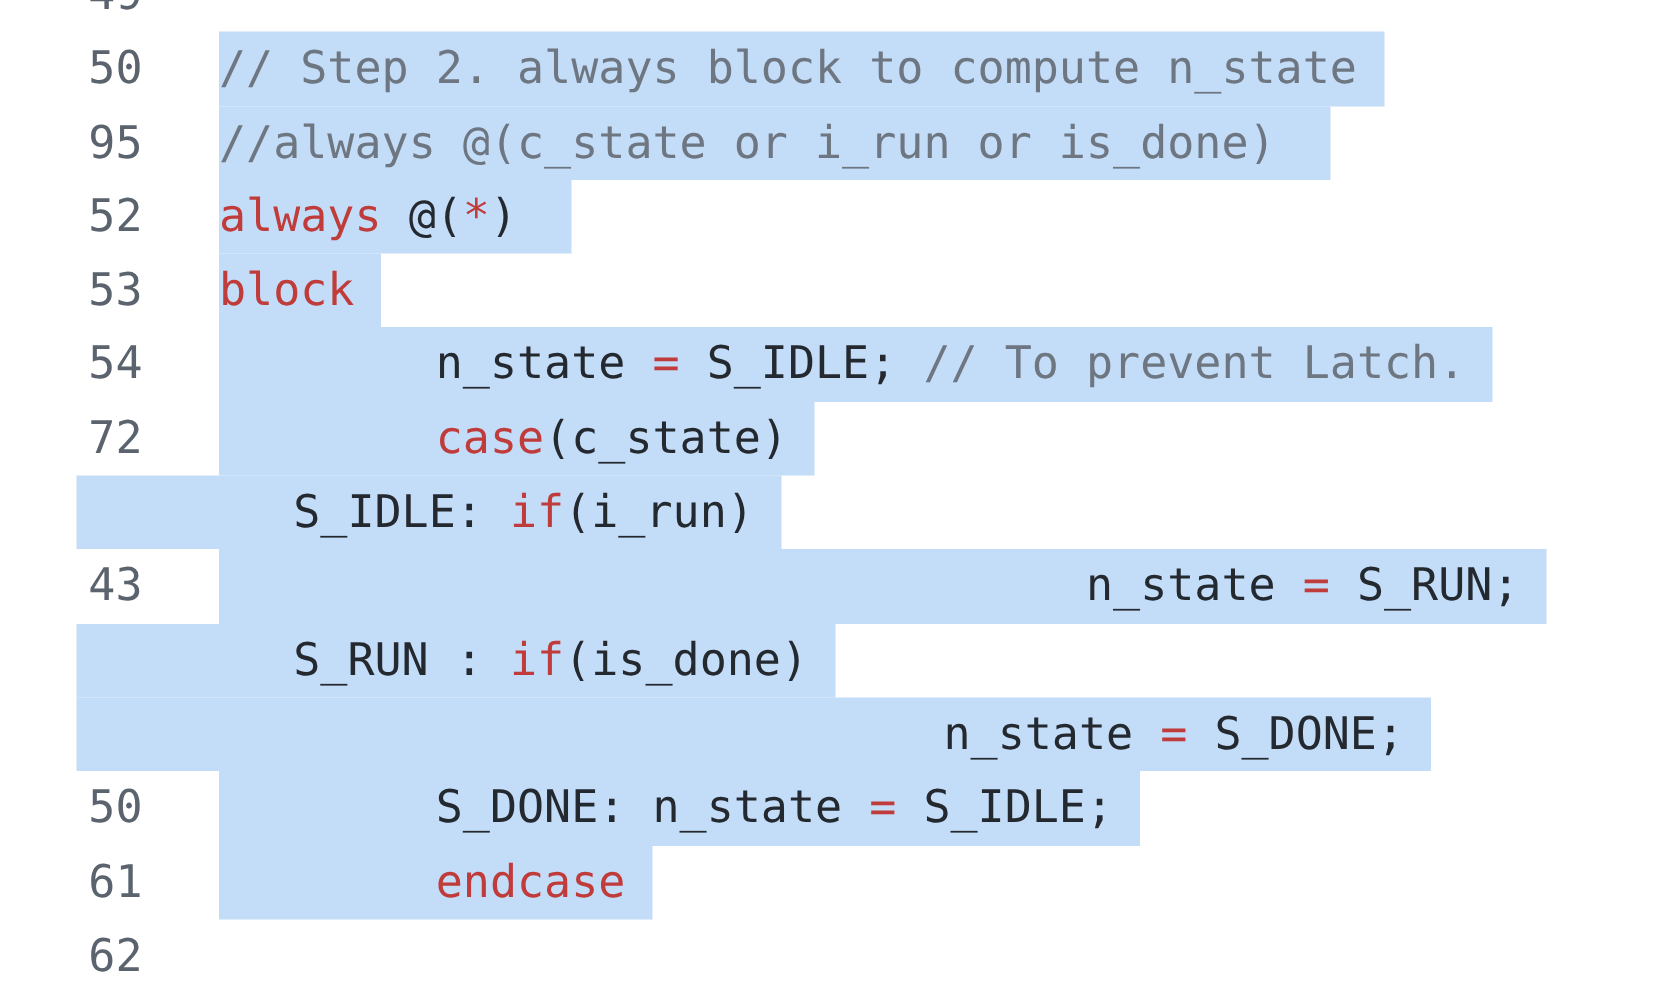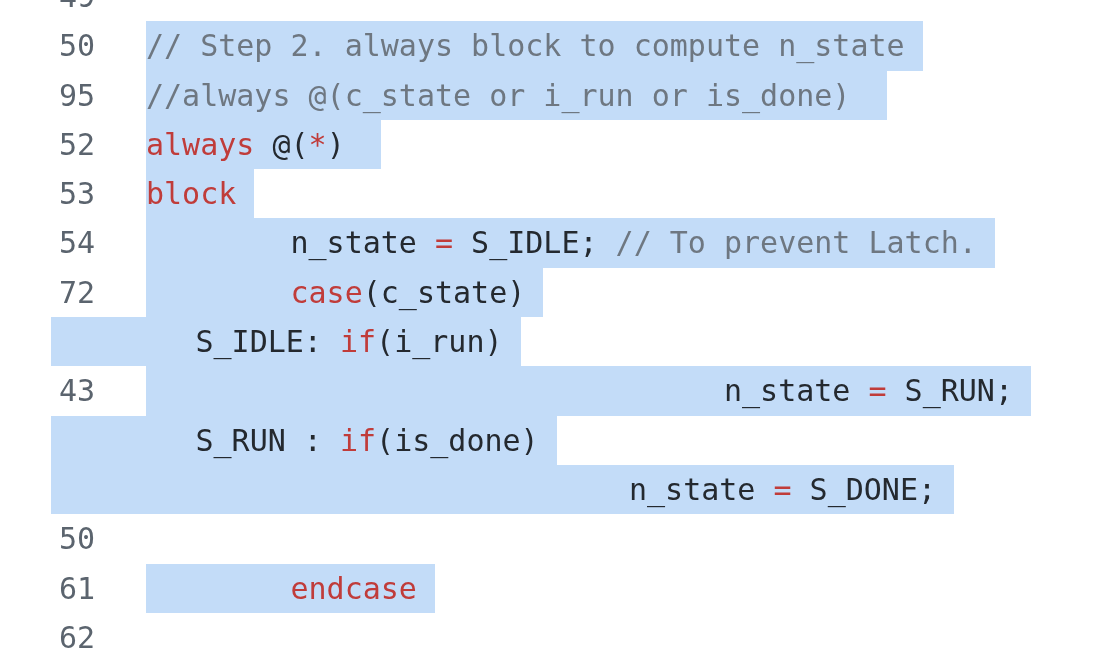--- a/index.html
+++ b/index.html
@@ -59,17 +59,17 @@
       <div class="line"><span class="ln">50</span><span class="code"><span class="sel on"><span class="tok-comment">// Step 2. always block to compute n_state</span> </span></span></div>
       <div class="line"><span class="ln">95</span><span class="code"><span class="sel on"><span class="tok-comment">//always @(c_state or i_run or is_done)</span>  </span></span></div>
       <div class="line"><span class="ln">52</span><span class="code"><span class="sel on"><span class="tok-keyword">always</span><span class="tok-plain"> @(</span><span class="tok-keyword">*</span><span class="tok-plain">)</span>  </span></span></div>
       <div class="line"><span class="ln">53</span><span class="code"><span class="sel on"><span class="tok-keyword">block</span> </span></span></div>
       <div class="line"><span class="ln">54</span><span class="code"><span class="sel on"><span class="tok-plain">        n_state </span><span class="tok-keyword">=</span><span class="tok-plain"> S_IDLE; </span><span class="tok-comment">// To prevent Latch.</span> </span></span></div>
       <div class="line"><span class="ln">72</span><span class="code"><span class="sel on"><span class="tok-plain">        </span><span class="tok-keyword">case</span><span class="tok-plain">(c_state)</span> </span></span></div>
       <div class="line"><span class="code"><span class="sel on"><span class="tok-plain">        S_IDLE: </span><span class="tok-keyword">if</span><span class="tok-plain">(i_run)</span> </span></span></div>
       <div class="line"><span class="ln">43</span><span class="code"><span class="sel on"><span class="tok-plain">                                n_state </span><span class="tok-keyword">=</span><span class="tok-plain"> S_RUN;</span> </span></span></div>
       <div class="line"><span class="code"><span class="sel on"><span class="tok-plain">        S_RUN : </span><span class="tok-keyword">if</span><span class="tok-plain">(is_done)</span> </span></span></div>
       <div class="line"><span class="code"><span class="sel on"><span class="tok-plain">                                n_state </span><span class="tok-keyword">=</span><span class="tok-plain"> S_DONE;</span> </span></span></div>
-      <div class="line"><span class="ln">50</span></div>
+      <div class="line"><span class="ln">50</span><span class="code"><span class="sel on"><span class="tok-plain">        S_DONE: n_state </span><span class="tok-keyword">=</span><span class="tok-plain"> S_IDLE;</span> </span></span></div>
       <div class="line"><span class="ln">61</span><span class="code"><span class="sel on"><span class="tok-plain">        </span><span class="tok-keyword">endcase</span> </span></span></div>
       <div class="line"><span class="ln">62</span></div>
     </div>
 </div>
 
 </body></html>

